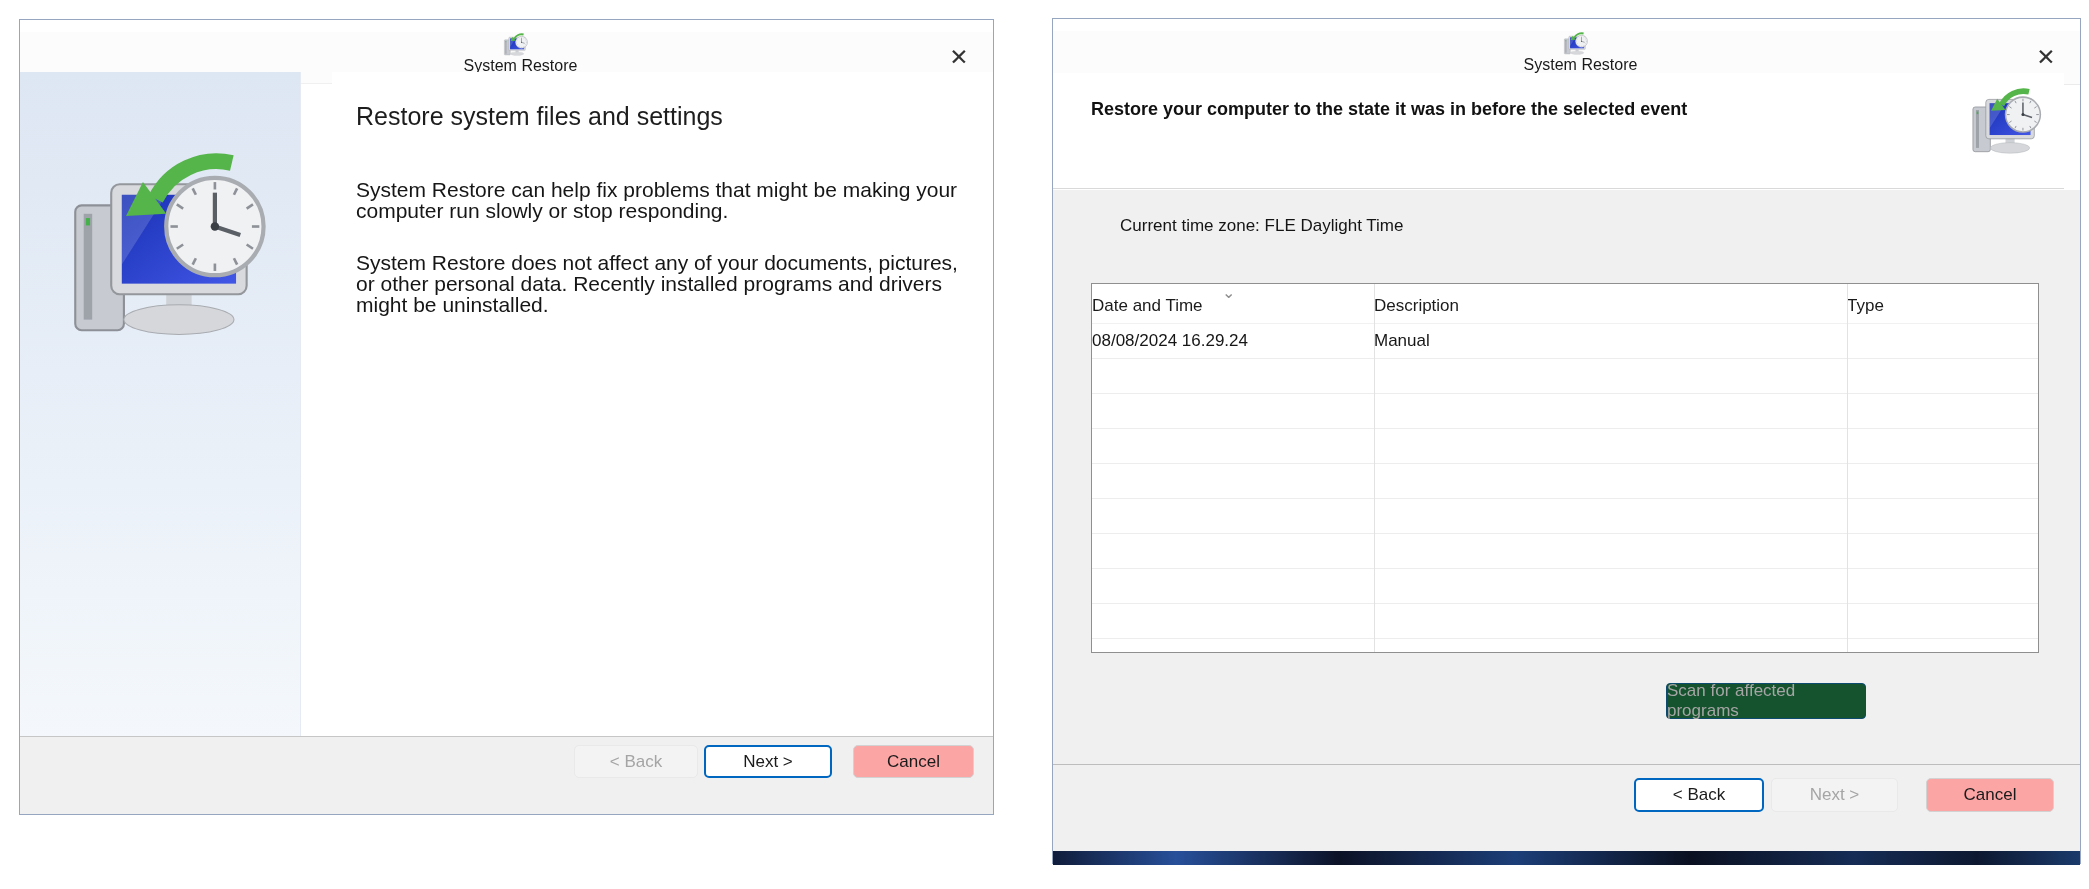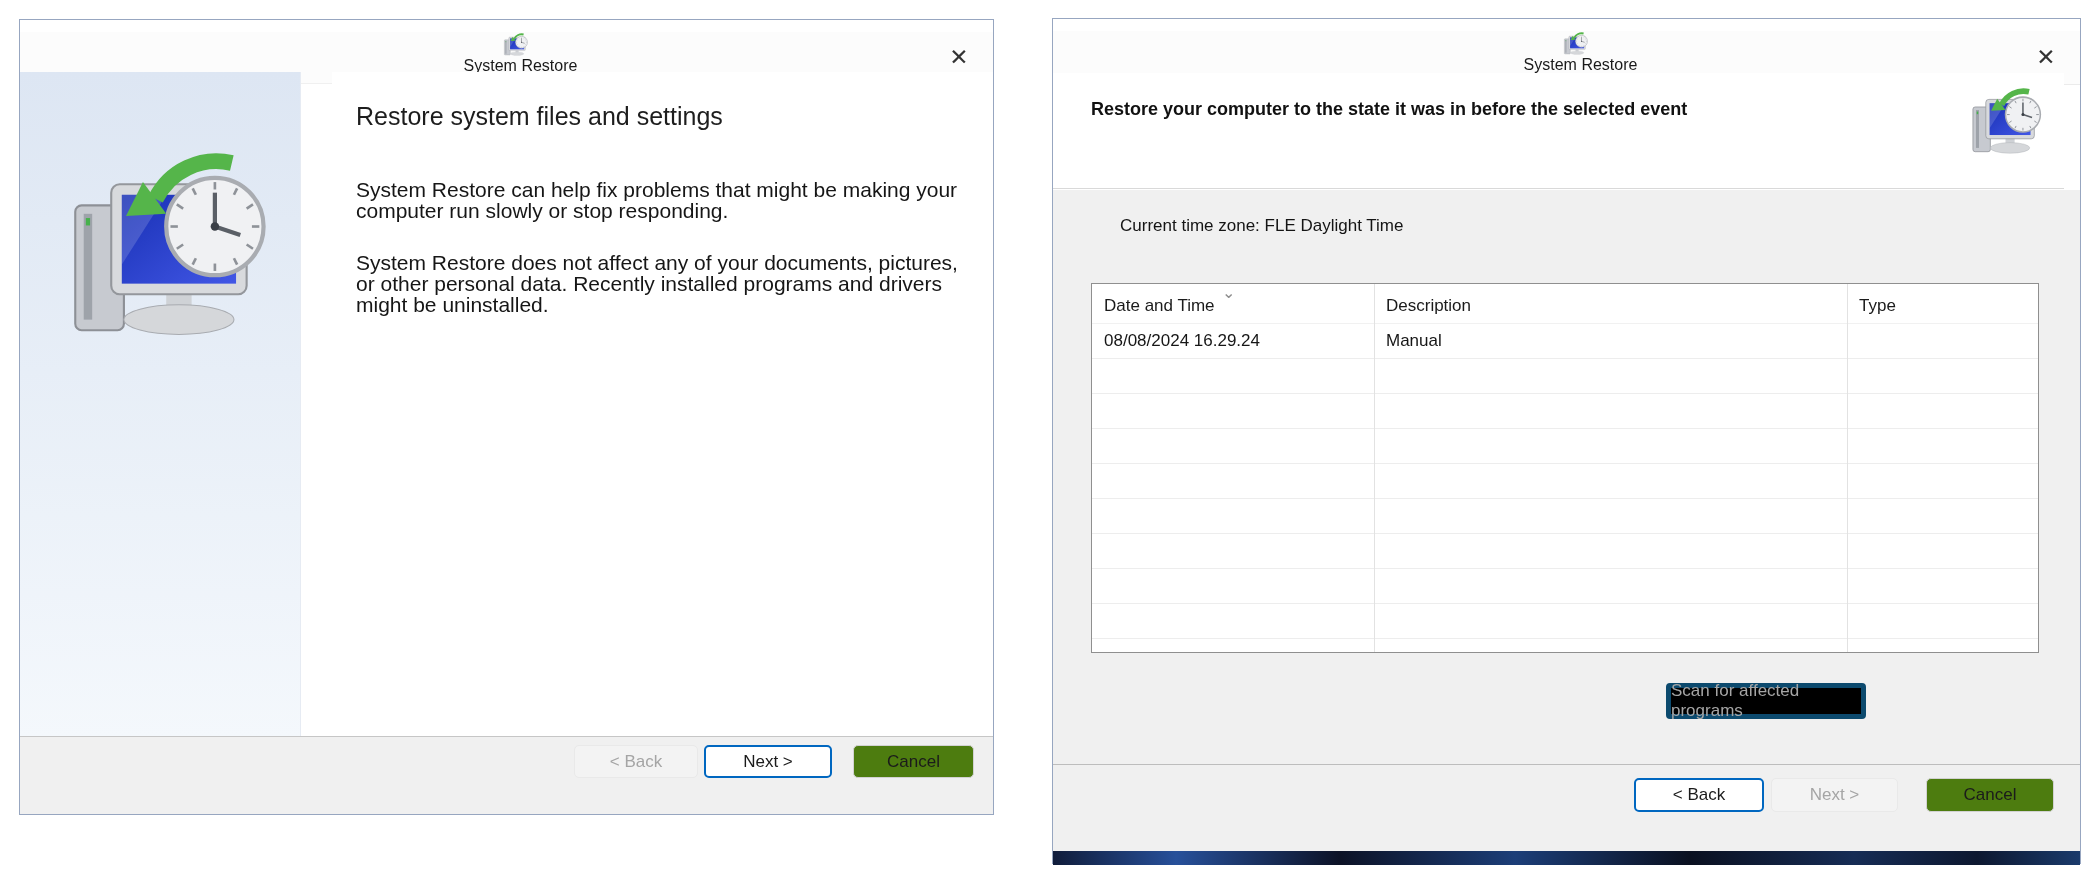--- a/index.html
+++ b/index.html
@@ -30,21 +30,21 @@
   .wizard-heading { margin:30px 0 0 24px; font-size:25px; font-weight:400; color:#1d1d1d; }
   .wizard-para { width:612px; margin:0 0 0 24px; font-size:21px; line-height:21px; color:#161616; }
   .wizard-para.p1 { margin-top:48px; }
   .wizard-para.p2 { margin-top:31px; }
   .wizard-footer { position:absolute; left:0; bottom:0; width:100%; height:78px;
                    background:#f0f0f0; border-top:1px solid #c6c6c6; }
 
   .btn { position:absolute; height:33px; border-radius:5px; font-size:17px;
          display:flex; align-items:center; justify-content:center; cursor:default;
          font-family:"Liberation Sans", sans-serif; }
-  .btn-normal   { background:#4d7c0f; border:1px solid #d2d2d2; color:#1b1b1b; }
+  .btn-normal   { background:#fca5a5; border:1px solid #d2d2d2; color:#1b1b1b; }
   .btn-default  { background:#ffffff; border:2px solid #0067c0; color:#1b1b1b; }
   .btn-disabled { background:#f3f3f3; border:1px solid #e9e9e9; color:#a5a5a5; }
 
   #ld-back   { left:554px; top:725px; width:124px; }
   #ld-next   { left:684px; top:725px; width:128px; }
   #ld-cancel { left:833px; top:725px; width:121px; }
 
   
   .rd-header { position:absolute; left:0; top:54px; right:16px; height:116px; background:#fff;
                border-bottom:1px solid #d9d9d9; }
@@ -56,26 +56,26 @@
 
   .rp-table { position:absolute; left:38px; top:264px; width:948px; height:370px;
               background:#fff; border:1px solid #8f8f8f; overflow:hidden; }
   .rp-table .vline { position:absolute; top:0; bottom:0; width:1px; background:#e2e2e2; }
   .rp-table .vline.v1 { left:282px; }
   .rp-table .vline.v2 { left:755px; }
   .sort-caret { position:absolute; left:130px; top:-1px; font-size:16px; color:#8f8f8f; }
   .tr { display:flex; width:100%; }
   .tr.header { height:40px; border-bottom:1px solid #f1f1f1; }
   .tr.data, .tr.empty { height:35px; border-bottom:1px solid #ededed;text-align:center; }
-  .th, .td { padding-left:12px; font-size:17px; display:flex; align-items:flex-end; padding-bottom:7px; }
+  .th, .td { font-size:17px; display:flex; align-items:flex-end; padding-bottom:7px; }
   .td { align-items:center; padding-bottom:0; color:#161616; }
   .col0 { width:282px; } .col1 { width:473px; } .col2 { flex:1; }
 
   #scan-btn { left:613px; top:664px; width:200px; height:36px; border-radius:4px;
-              background:#000000; border:5px solid #0c4a6e; color:#a5a5a5; }
+              background:#14532d; border:1px solid #0c4a6e; color:#a5a5a5; }
 
   .rd-footer { position:absolute; left:0; top:745px; width:100%; height:87px;
                background:#f0f0f0; border-top:1px solid #bdbdbd; }
   #rd-back   { left:581px; top:759px; width:130px; height:34px; }
   #rd-next   { left:718px; top:759px; width:127px; height:34px; }
   #rd-cancel { left:873px; top:759px; width:128px; height:34px; }
 
   .desktop-strip { position:absolute; left:0; top:832px; width:100%; height:14px;
     background:linear-gradient(90deg,#101c3a 0%,#27509a 12%,#0c1226 28%,#1c3e78 45%,
                #0a1020 62%,#162c55 78%,#0d1830 90%,#1a3a6b 100%); }

